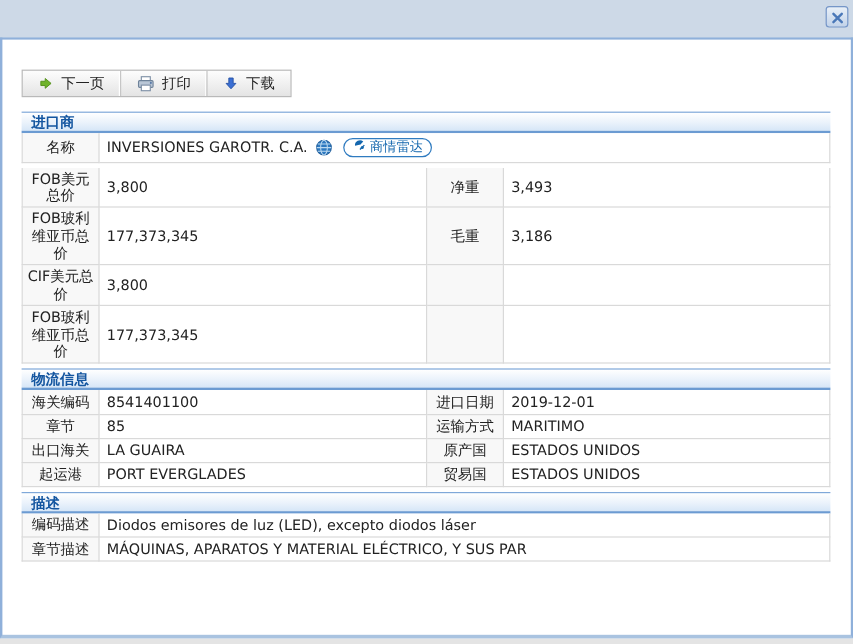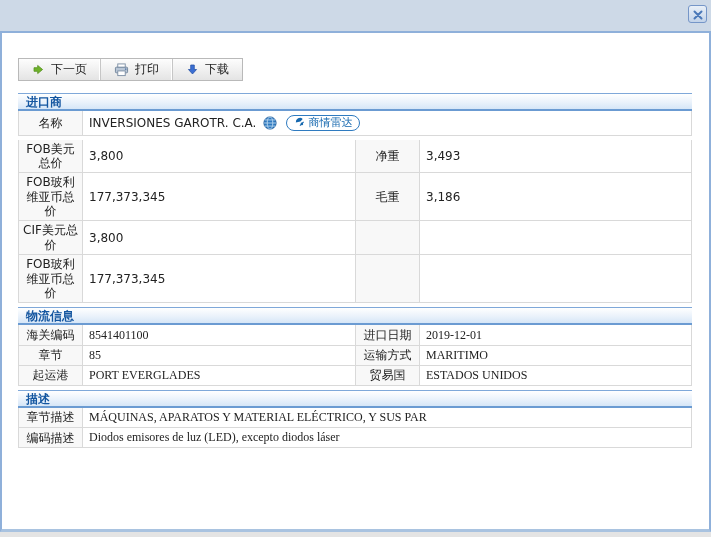--- a/index.html
+++ b/index.html
@@ -96,21 +96,21 @@
     background: #f8f8f8;
     text-align: center;
     padding: 2px 3px;
     line-height: 1.2;
   }
   td.val { padding: 2px 6px; background: #fff; }
   .col-l { width: 64px; }
   .col-v1 { width: 273px; }
   tr.h29 { height: 29px; }
   tr.h24 { height: 24px; }
-  tr.h20 { height: 20px; font-family: Liberation Serif, serif; }
+  tr.h20 { height: 20px; }
 
   
   .name-cell { display: flex; align-items: center; text-align: right; }
   .globe { margin-left: 7px; display: inline-flex; }
   .radar-pill {
     margin-left: 9px;
     display: inline-flex;
     align-items: center;
     gap: 3px;
     height: 16px;
@@ -264,44 +264,50 @@
             <td class="lbl">进口日期</td>
             <td class="val">2019-12-01</td>
           </tr>
           <tr class="h20">
             <td class="lbl">章节</td>
             <td class="val">85</td>
             <td class="lbl">运输方式</td>
             <td class="val">MARITIMO</td>
           </tr>
           <tr class="h20">
+            <td class="lbl">出口海关</td>
+            <td class="val">LA GUAIRA</td>
+            <td class="lbl">原产国</td>
+            <td class="val">ESTADOS UNIDOS</td>
+          </tr>
+          <tr class="h20">
             <td class="lbl">起运港</td>
             <td class="val">PORT EVERGLADES</td>
             <td class="lbl">贸易国</td>
             <td class="val">ESTADOS UNIDOS</td>
           </tr>
         </tbody>
           </table>
       </div>
 
       <div class="section">
         <div class="section-header">描述</div>
         <table class="tbl">
           <colgroup>
               <col class="col-l">
               <col>
             </colgroup>
           <tbody>
               <tr class="h20">
+            <td class="lbl">编码描述</td>
+            <td class="val">Diodos emisores de luz (LED), excepto diodos láser</td>
+          </tr>
+          <tr class="h20">
             <td class="lbl">章节描述</td>
             <td class="val">MÁQUINAS, APARATOS Y MATERIAL ELÉCTRICO, Y SUS PAR</td>
-          </tr>
-          <tr class="h20">
-            <td class="lbl">编码描述</td>
-            <td class="val">Diodos emisores de luz (LED), excepto diodos láser</td>
           </tr>
         </tbody>
           </table>
       </div>
 
     </div>
   </div>
 </div>
 
 </body></html>

